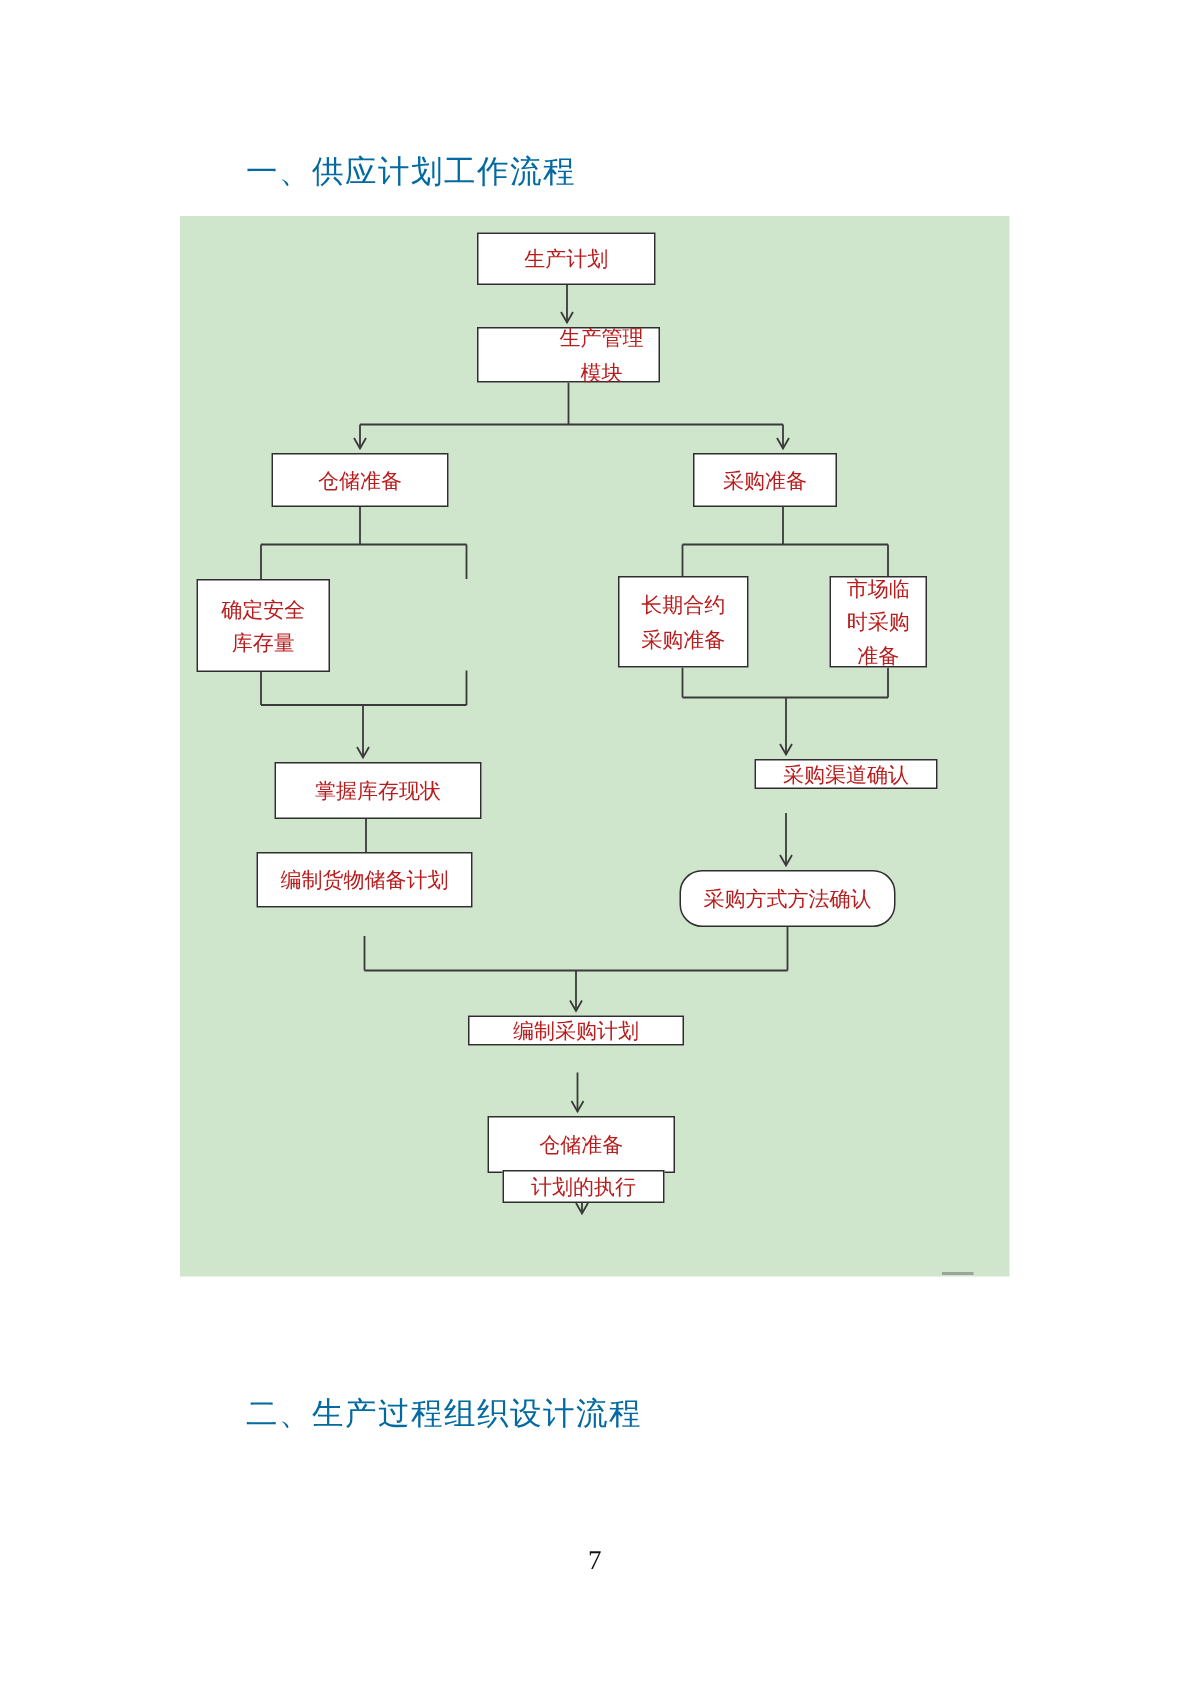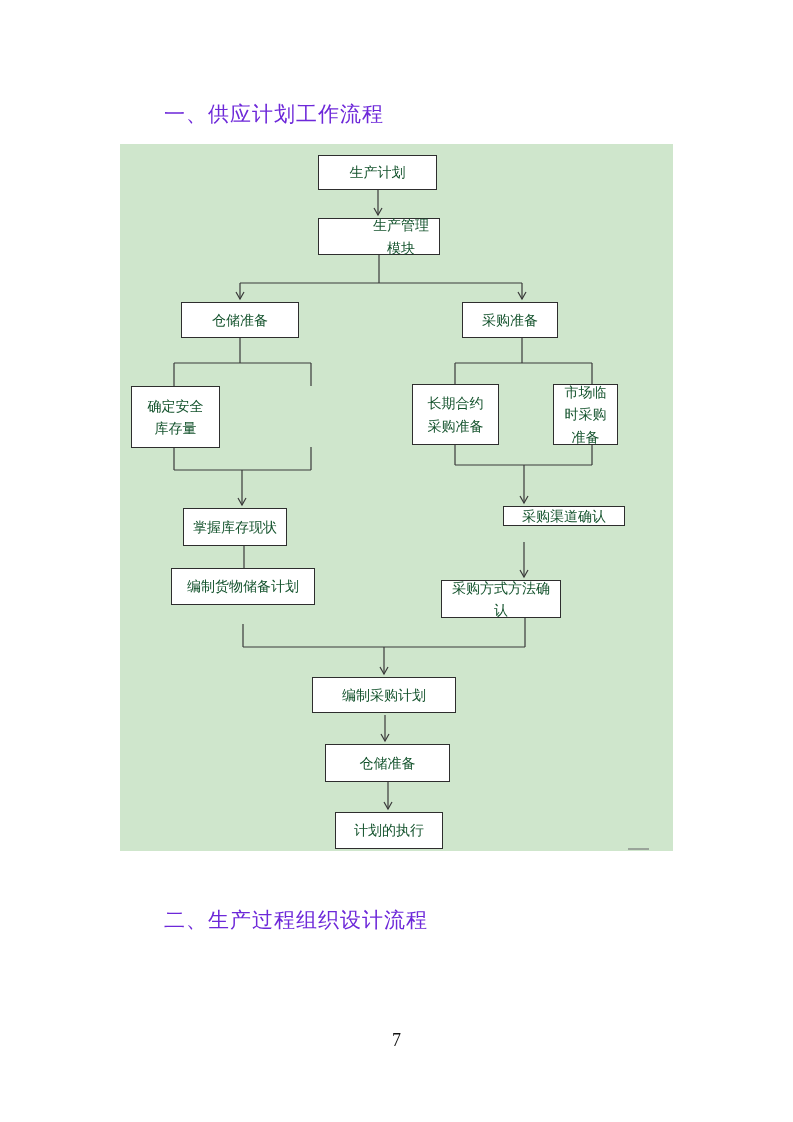--- a/index.html
+++ b/index.html
@@ -14,25 +14,25 @@
     background: #ffffff;
     overflow: hidden;
     font-family: "Liberation Serif", serif;
     color: #1a1a1a;
   }
   .heading {
     position: absolute;
     font-family: "Liberation Serif", serif;
     font-size: 21px;
     letter-spacing: 1px;
-    color: #6d28d9;
+    color: #0369a1;
     white-space: nowrap;
   }
   .heading-1 { left: 164px; top: 100px; }
-  .heading-2 { left: 164px; top: 906px; }
+  .heading-2 { left: 164px; top: 928px; }
   .flow-canvas {
     position: absolute;
     left: 120px;
     top: 144px;
     width: 553px;
     height: 707px;
     background: #cfe6cc;
   }
   .flow-canvas svg.connectors {
     position: absolute;
@@ -47,21 +47,21 @@
     box-sizing: border-box;
     background: #ffffff;
     border: 1.5px solid #2e2e2e;
     display: flex;
     align-items: center;
     justify-content: center;
     text-align: center;
     font-family: "Liberation Sans", sans-serif;
     font-size: 14px;
     line-height: 1.6;
-    color: #14532d;
+    color: #b91c1c;
     word-break: break-all;
   }
   .node.pad-wide { padding: 0 10px; }
   .node.pad-narrow { padding: 0 4px; }
   .artifact-dash {
     position: absolute;
     left: 508px;
     top: 704px;
     width: 21px;
     height: 2px;
@@ -123,33 +123,33 @@
 
     <div class="node pad-narrow" style="left:342px; top:158px; width:96px; height:36px;">采购准备</div>
 
     <div class="node pad-wide" style="left:11px; top:242px; width:89px; height:62px;">确定安全库存量</div>
 
 
     <div class="node pad-wide" style="left:292px; top:240px; width:87px; height:61px;">长期合约采购准备</div>
 
     <div class="node pad-wide" style="left:433px; top:240px; width:65px; height:61px;">市场临时采购准备</div>
 
-    <div class="node pad-narrow" style="left:63px; top:364px; width:104px; height:38px;">掌握库存现状</div>
+    <div class="node pad-narrow" style="left:63px; top:364px; width:138px; height:38px;">掌握库存现状</div>
 
     <div class="node pad-narrow" style="left:343px; top:362px; width:122px; height:20px;margin-left:40px;">采购渠道确认</div>
 
     <div class="node pad-narrow" style="left:51px; top:424px; width:144px; height:37px;">编制货物储备计划</div>
 
-    <div class="node pad-narrow" style="left:321px; top:436px; width:120px; height:38px;">采购方式方法确认</div>
+    <div class="node pad-narrow" style="left:333px; top:436px; width:144px; height:38px;border-radius:15px;">采购方式方法确认</div>
 
-    <div class="node pad-narrow" style="left:192px; top:533px; width:144px; height:36px;">编制采购计划</div>
+    <div class="node pad-narrow" style="left:192px; top:533px; width:144px; height:20px;">编制采购计划</div>
 
     <div class="node pad-narrow" style="left:205px; top:600px; width:125px; height:38px;">仓储准备</div>
 
-    <div class="node pad-narrow" style="left:215px; top:668px; width:108px; height:37px;">计划的执行</div>
+    <div class="node pad-narrow" style="left:215px; top:636px; width:108px; height:22px;">计划的执行</div>
 
     <div class="artifact-dash"></div>
   </div>
 
   <div class="heading heading-2">二、生产过程组织设计流程</div>
 
   <div class="page-number">7</div>
 </div>
 
 </body></html>

